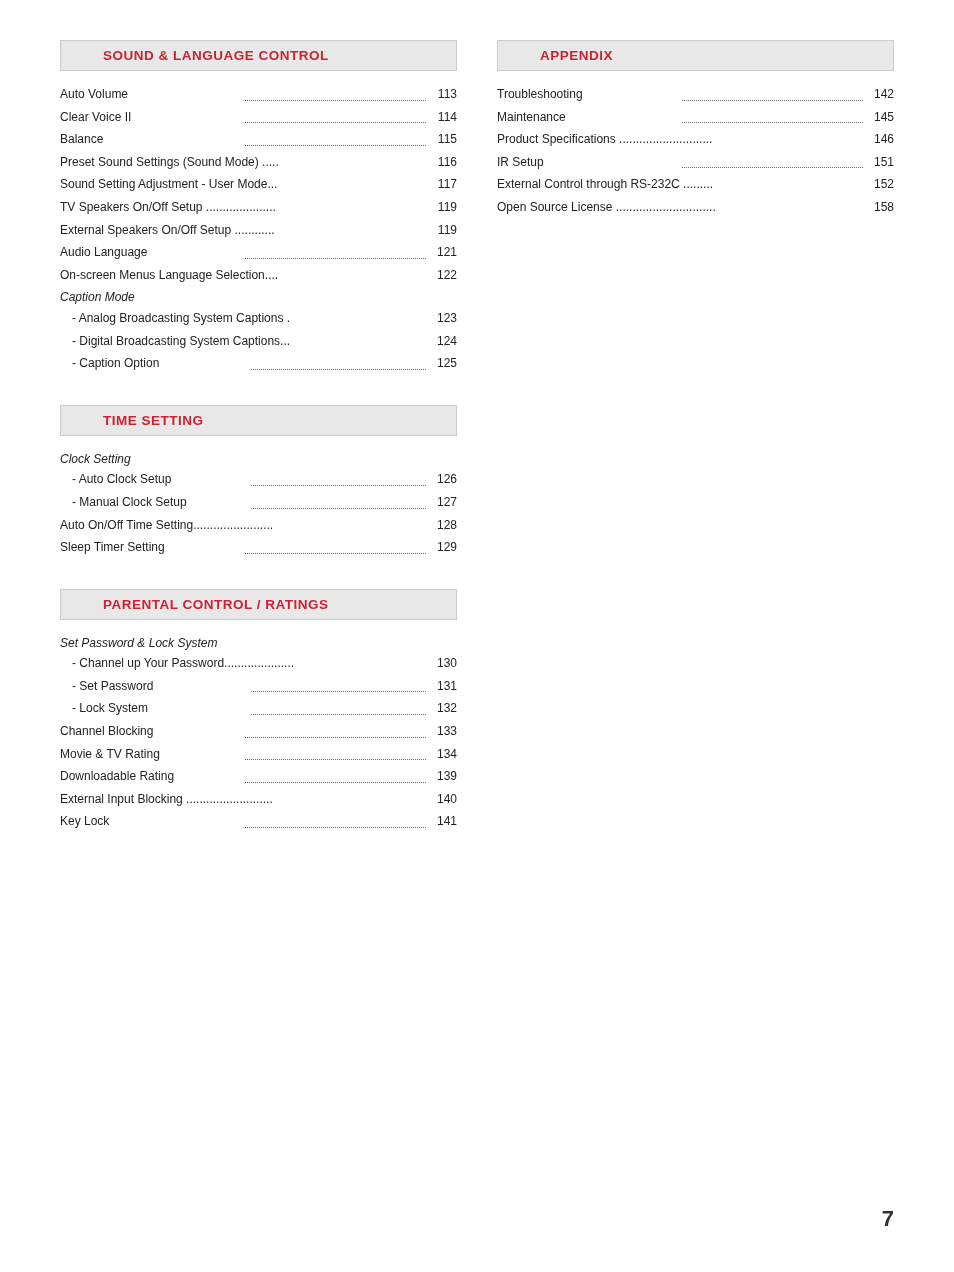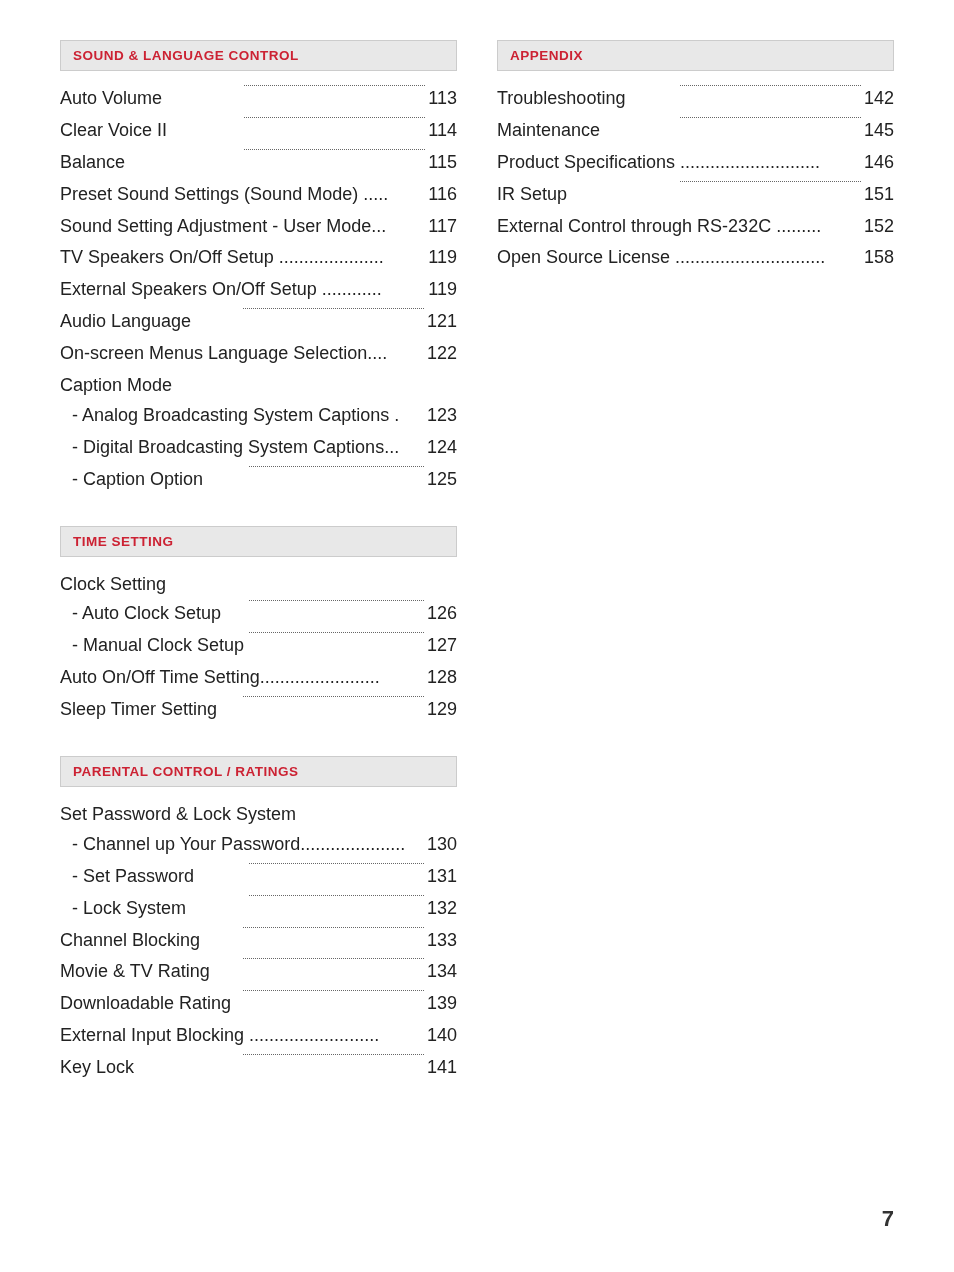--- a/index.html
+++ b/index.html
@@ -33,32 +33,33 @@
       margin-bottom: 14px;
       border: 1px solid #ccc;
     }
 
     .section-header span {
       font-weight: bold;
       font-size: 13.5px;
       color: #cc2233;
       letter-spacing: 0.5px;
       text-transform: uppercase;
+      margin-left: 30px;
     }
 
     .toc-section {
       margin-bottom: 32px;
     }
 
     .toc-entry {
       display: flex;
       justify-content: space-between;
-      align-items: flex-start;
+      align-items: flex-end;
       margin-bottom: 4px;
-      font-size: 18px;
+      font-size: 12px;
       line-height: 1.55;
     }
 
     .toc-entry .entry-label {
       flex: 1;
       white-space: nowrap;
       overflow: hidden;
     }
 
     .toc-entry .dots {
@@ -70,20 +71,21 @@
 
     .toc-entry .page-num {
       text-align: right;
       white-space: nowrap;
       min-width: 28px;
     }
 
     .toc-entry.no-dots {
       display: block;
       margin-bottom: 2px;
+      font-style: italic;
     }
 
     .toc-entry.no-dots .entry-label {
       flex: none;
     }
 
     .page-number-corner {
       position: fixed;
       bottom: 40px;
       right: 60px;

